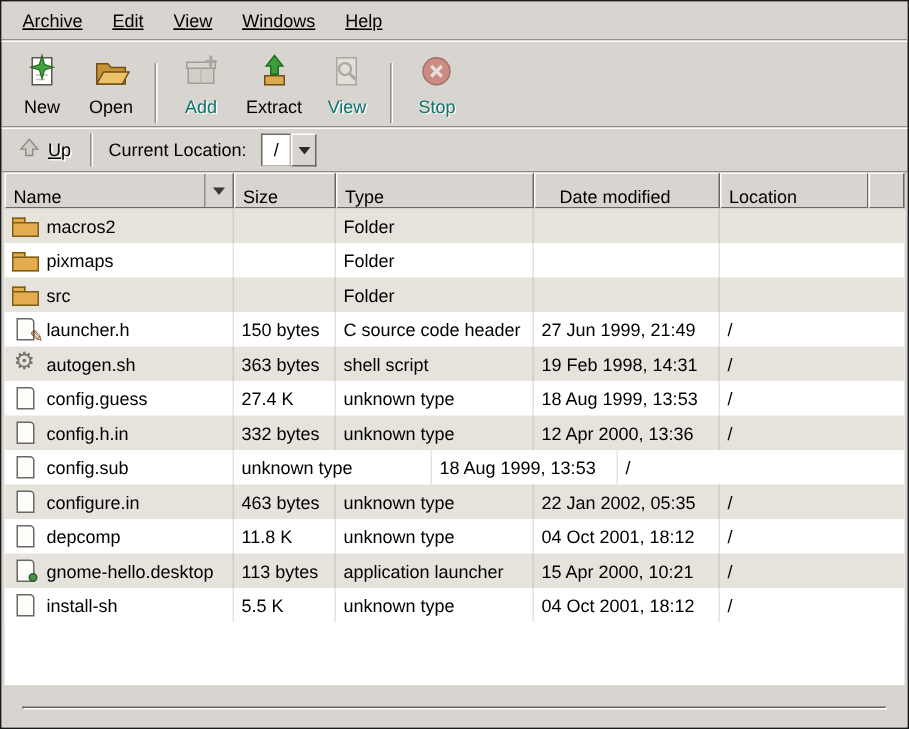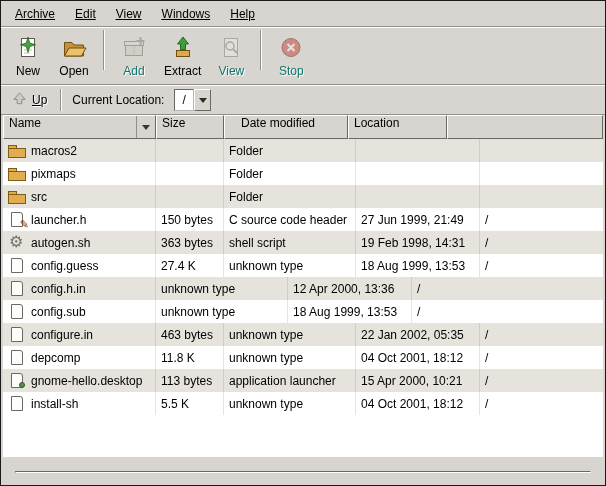--- a/index.html
+++ b/index.html
@@ -28,21 +28,21 @@
     text-decoration: underline;
   }
   .menu-item { display: inline-block; padding: 4px 10px; cursor: default; }
   .menu-item::first-letter { text-decoration: underline; }
 
   
   .toolbar {
     height: 58px; flex: none;
     border-top: 1px solid #ffffff;
     border-bottom: 1px solid #928f8a;
-    display: flex; align-items: flex-start;
+    display: flex; align-items: flex-end;
     padding: 2px 4px;
   }
   .tb-button {
     display: flex; flex-direction: column; align-items: center; justify-content: center;
     gap: 1px; min-width: 46px; height: 52px; padding: 2px 7px;
     background: transparent; border: none; font: inherit; color: #000;
   }
   .tb-label { line-height: 13px; }
   .tb-button.disabled .tb-label { color: #0f766e; text-shadow: 1px 1px 0 #ffffff; }
   .tb-button.disabled svg { opacity: .6; }
@@ -80,21 +80,21 @@
     border-left: 4px solid transparent; border-right: 4px solid transparent;
     border-top: 5px solid #2e2c29;
   }
 
   
   .list-wrap { flex: 1; display: flex; flex-direction: column; padding: 0 2px; overflow: hidden; background: #d8d5d0; }
   .header-row { height: 24px; flex: none; display: flex; }
   .col-header {
     background: #d8d5d0;
     border: 1px solid; border-color: #ffffff #6b6863 #6b6863 #ffffff;
-    display: flex; align-items: flex-start;
+    display: flex; align-items: flex-end;
     padding: 0 5px; overflow: hidden; white-space: nowrap;
   }
   .sort-box {
     margin-left: auto; height: 100%;
     display: flex; align-items: center; padding-left: 5px;
     border-left: 1px solid #928f8a;
   }
   .sort-arrow {
     width: 0; height: 0;
     border-left: 4px solid transparent; border-right: 4px solid transparent;
@@ -246,20 +246,23 @@
     <div class="header-row">
       <div class="col-header w-name">
         <span>Name</span>
         <span class="sort-box">
             <span class="sort-arrow"></span>
           </span>
       </div>
       <div class="col-header w-size">
         <span>Size</span>
       </div>
+      <div class="col-header w-type">
+        <span>Type</span>
+      </div>
       <div class="col-header w-date">
         <span>Date modified</span>
       </div>
       <div class="col-header w-loc">
         <span>Location</span>
       </div>
       <div class="col-header w-stub"></div>
     </div>
     <div class="list-body">
   <div class="row stripe">
@@ -326,20 +329,21 @@
     <div class="cell w-type c-type">unknown type</div>
     <div class="cell w-date c-date">18 Aug 1999, 13:53</div>
     <div class="cell w-loc c-loc">/</div>
   </div>
 
   <div class="row stripe">
     <div class="cell w-name c-name">
       <span class="file-icon icon-document"></span>
       <span class="txt">config.h.in</span>
     </div>
+    <div class="cell w-size c-size">332 bytes</div>
     <div class="cell w-type c-type">unknown type</div>
     <div class="cell w-date c-date">12 Apr 2000, 13:36</div>
     <div class="cell w-loc c-loc">/</div>
   </div>
 
   <div class="row">
     <div class="cell w-name c-name">
       <span class="file-icon icon-document"></span>
       <span class="txt">config.sub</span>
     </div>

